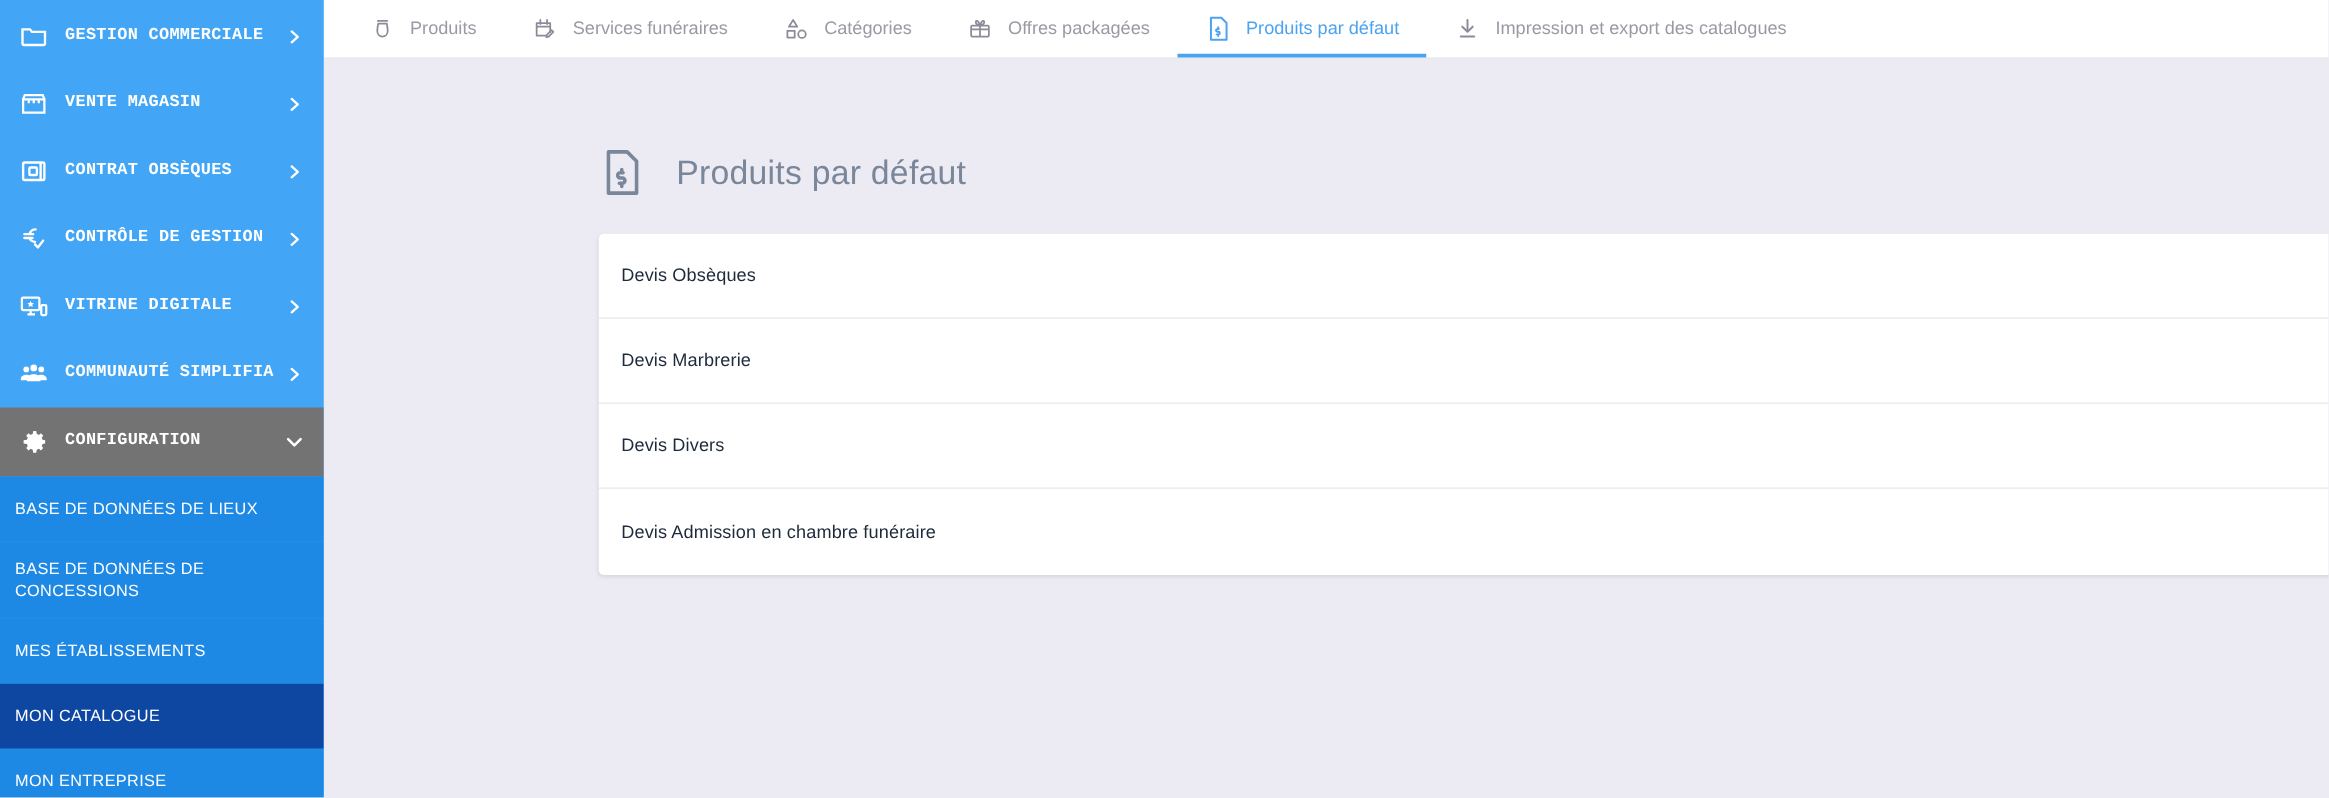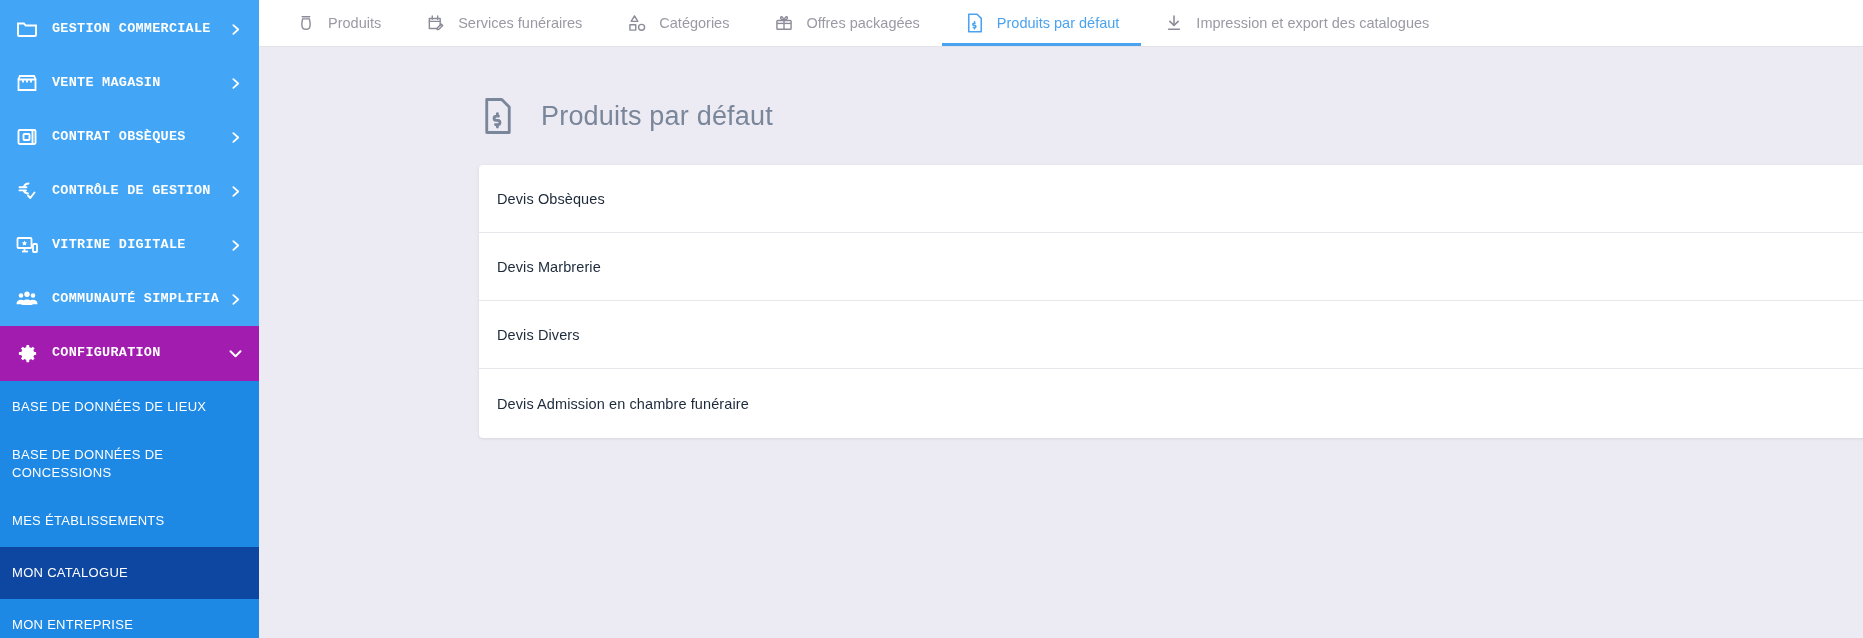--- a/index.html
+++ b/index.html
@@ -44,21 +44,21 @@
     line-height: 1.1;
     font-family: Liberation Mono, monospace;
   }
   .chev {
     flex: 0 0 auto;
     display: flex; align-items: center; justify-content: center;
     margin-left: 6px;
     width: 16px;
   }
   .nav-item.configuration {
-    background: #a21caf;
+    background: #737373;
     height: 55px;
   }
   .subnav-item {
     display: flex; align-items: center;
     background: #1E88E5;
     color: #fff;
     min-height: 52px;
     padding: 8px 16px 8px 12px;
     font-size: 13px;
     font-weight: 400;
@@ -69,20 +69,21 @@
   .subnav-item.two-line { min-height: 62px; }
   .subnav-item.active { background: #0D47A1; }
 
   
   #main {
     flex: 1 1 auto;
     height: 638px;
     background: #ECEBF3;
     display: flex; flex-direction: column;
     overflow: hidden;
+    gap: 22px;
   }
   #tabbar {
     height: 47px;
     flex: 0 0 47px;
     background: #ffffff;
     display: flex;
     align-items: stretch;
     padding-left: 14px;
     border-bottom: 1px solid #E2E2E8;
   }

